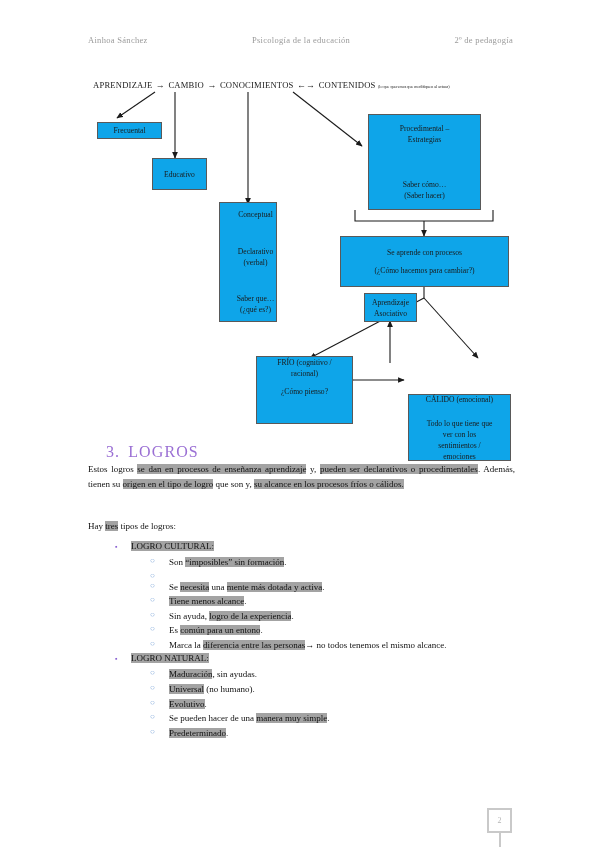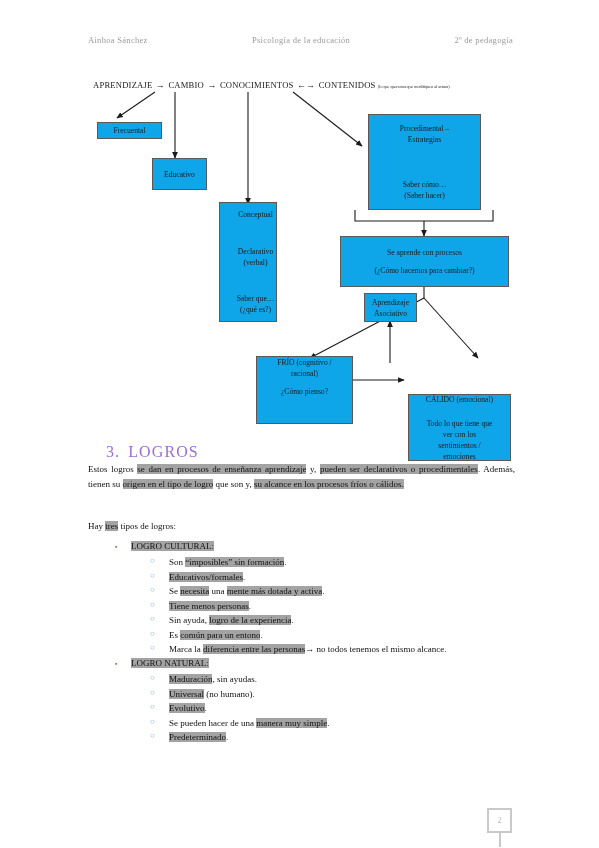--- a/index.html
+++ b/index.html
@@ -226,29 +226,28 @@
     <div class="lvl1">
       <span class="bul">▪</span>
       <span class="txt"><mark>LOGRO CULTURAL:</mark></span>
     </div>
     <div class="lvl2">
       <span class="bul">○</span>
       <span class="txt"><span>Son </span><mark>“imposibles” sin formación</mark><span>.</span></span>
     </div>
     <div class="lvl2">
       <span class="bul">○</span>
-      <span class="txt"><span></span><mark>Educativos/formales</mark><span>.</span></span>
     </div>
     <div class="lvl2">
       <span class="bul">○</span>
       <span class="txt"><span>Se </span><mark>necesita</mark><span> una </span><mark>mente más dotada y activa</mark><span>.</span></span>
     </div>
     <div class="lvl2">
       <span class="bul">○</span>
-      <span class="txt"><span></span><mark>Tiene menos personas</mark><span>.</span></span>
+      <span class="txt"><span></span><mark>Tiene menos alcance</mark><span>.</span></span>
     </div>
 
     <div class="lvl2">
       <span class="bul">○</span>
       <span class="txt"><span>Sin ayuda, </span><mark>logro de la experiencia</mark><span>.</span></span>
     </div>
     <div class="lvl2">
       <span class="bul">○</span>
       <span class="txt"><span>Es </span><mark>común para un entono</mark><span>.</span></span>
     </div>

